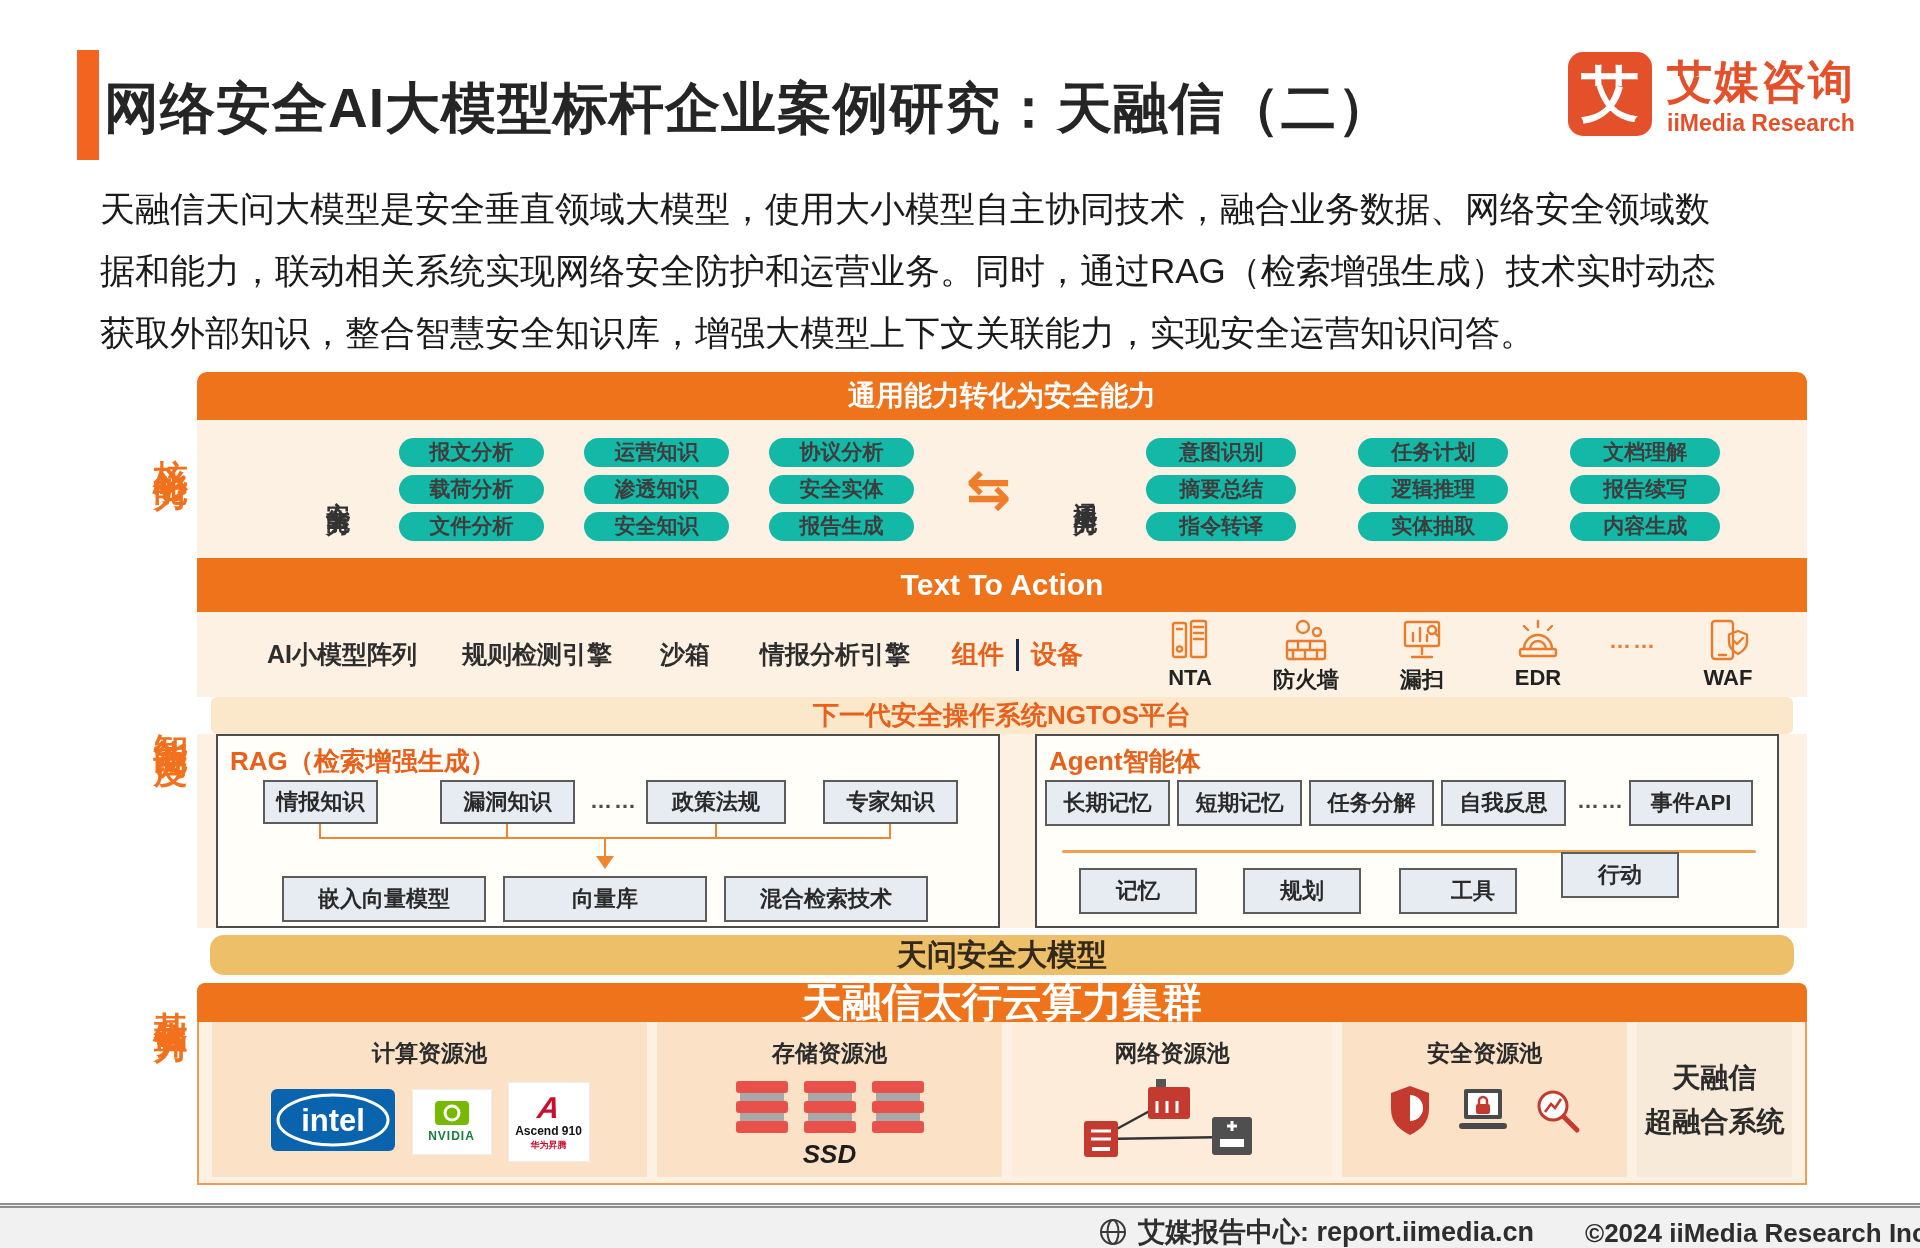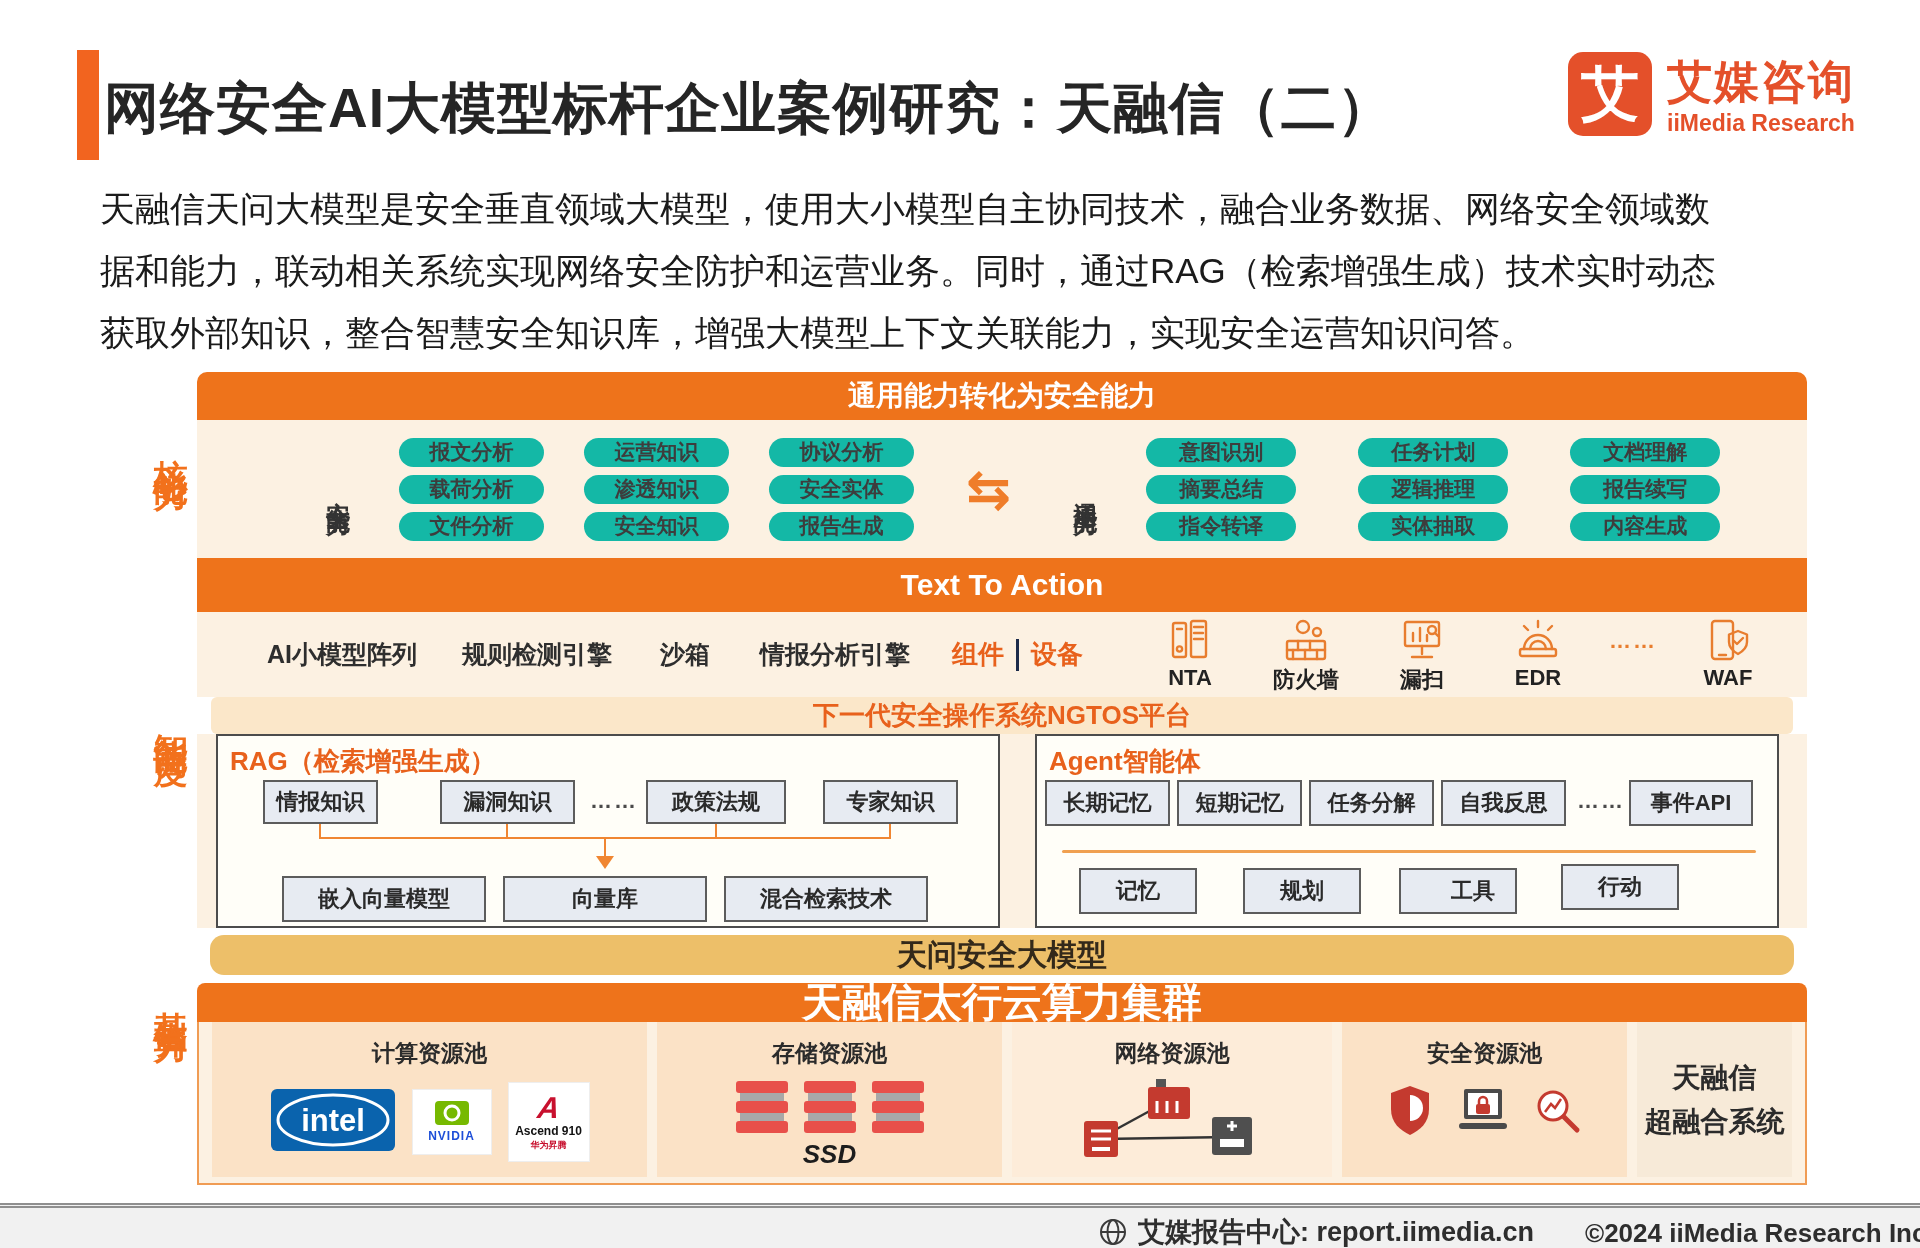--- a/index.html
+++ b/index.html
@@ -79,36 +79,36 @@
   .am0 { left:8px; top:44px; width:125px; height:46px; }
   .am1 { left:140px; top:44px; width:125px; height:46px; }
   .am2 { left:272px; top:44px; width:125px; height:46px; }
   .am3 { left:404px; top:44px; width:125px; height:46px; }
   .agent-dots { left:540px; top:52px; }
   .am4 { left:592px; top:44px; width:124px; height:46px; }
   .agent-divider { position:absolute; left:25px; top:114px; width:694px; height:3px; background:#f0a050; border-radius:2px; }
   .ac0 { left:42px; top:132px; width:118px; height:46px; }
   .ac1 { left:206px; top:132px; width:118px; height:46px; }
   .ac2 { left:362px; top:132px; width:118px; height:46px;padding-left:30px; }
-  .ac3 { left:524px; top:128px; width:118px; height:46px; }
+  .ac3 { left:524px; top:116px; width:118px; height:46px; }
 
   .gold-bar { height:40px; margin:7px 13px 0; background:#edbf69; border-radius:14px; display:flex; align-items:center; justify-content:center; font-size:30px; font-weight:bold; color:#33291a; }
 
   .pools { height:163px; background:#fcf1e2; border:2px solid #f09c54; border-top:none; display:flex; gap:10px; padding:0 13px 6px; }
   .pool { background:#fbe2c6; display:flex; flex-direction:column; align-items:center; }
   .pool.lighter { background:#fdecd9; }
   .pool-label { font-size:23px; font-weight:bold; color:#2b2b2b; margin-top:16px; }
   .pool-icons { display:flex; align-items:center; gap:18px; margin-top:14px; }
   .p-compute { width:435px; } .p-storage { width:345px; } .p-network { width:320px; } .p-security { width:285px; }
   .p-system { flex:1; background:#f7ead8; justify-content:center; gap:6px; }
   .p-system div { font-size:28px; font-weight:bold; color:#2b2b2b; text-align:center; }
 
   .intel-box svg text { font-family:"Liberation Sans",sans-serif; }
   .nvidia-box { width:78px; height:64px; background:#fff; display:flex; flex-direction:column; align-items:center; justify-content:center; box-shadow:0 0 0 1px #eee; }
-  .nvidia-word { font-size:12px; font-weight:bold; color:#1d4ed8; letter-spacing:1px; margin-top:2px; }
+  .nvidia-word { font-size:12px; font-weight:bold; color:#15803d; letter-spacing:1px; margin-top:2px; }
   .ascend-box { width:80px; height:78px; background:#fff; display:flex; flex-direction:column; align-items:center; justify-content:center; box-shadow:0 0 0 1px #eee; }
   .ascend-a { font-size:30px; font-weight:bold; font-style:italic; color:#c8102e; transform:skewX(-8deg); line-height:30px; }
   .ascend-word { font-size:12px; font-weight:bold; color:#111; margin-top:1px; white-space:nowrap; }
   .ascend-sub { font-size:9px; font-weight:bold; color:#c8102e; margin-top:1px; }
 
   .disk-group { display:flex; gap:16px; margin-top:12px; }
   .disk-col { display:flex; flex-direction:column; align-items:center; }
   .bar-red { width:52px; height:12px; background:#e8504a; border-radius:3px; }
   .bar-gray { width:44px; height:8px; background:#a8a8a8; }
   .ssd-caption { font-size:26px; font-weight:bold; font-style:italic; color:#1d1d1d; margin-top:6px; }

